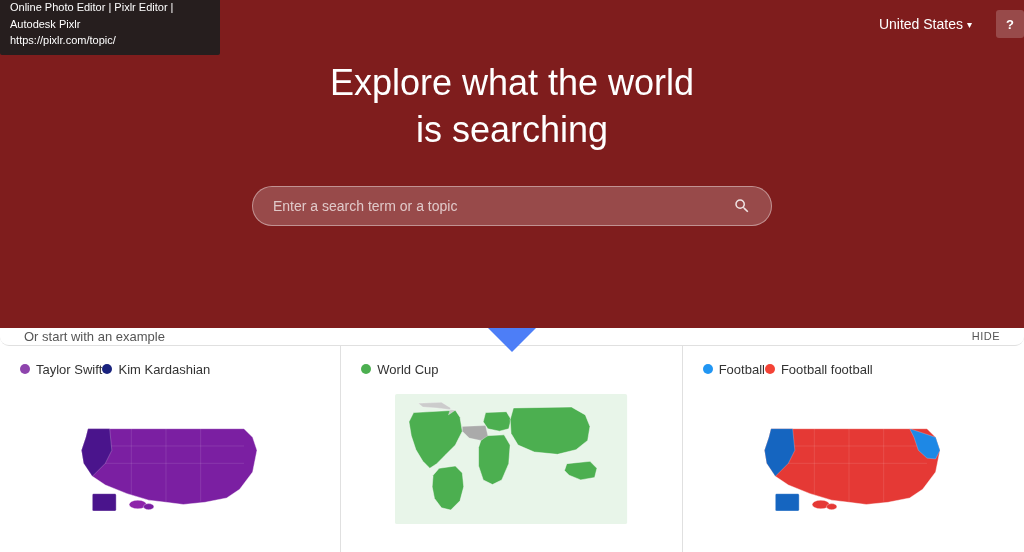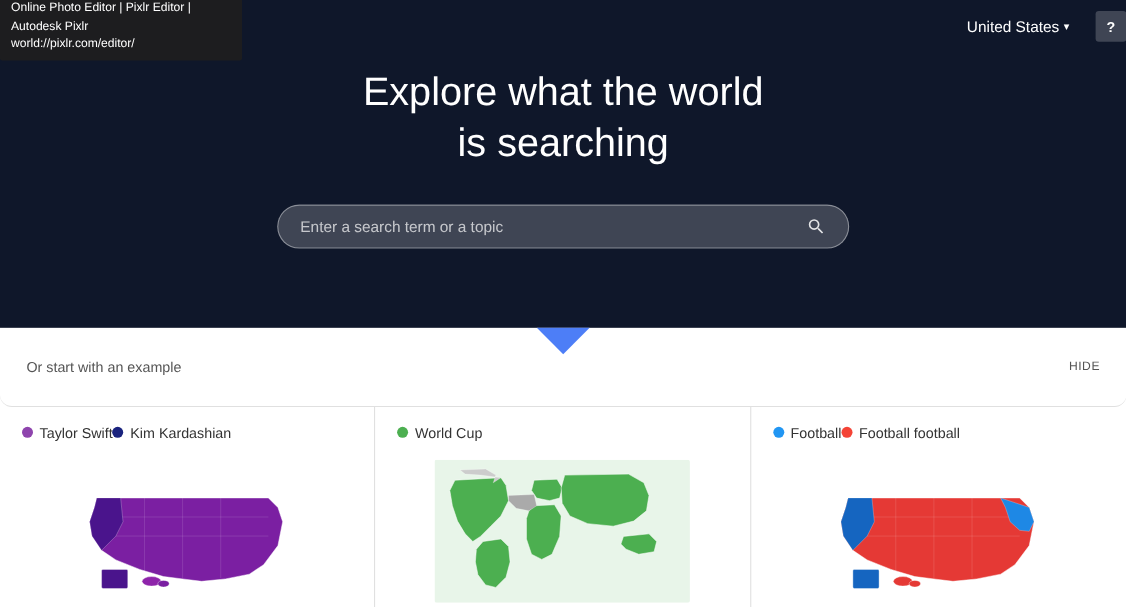--- a/index.html
+++ b/index.html
@@ -56,22 +56,22 @@
       height: 28px;
       border-radius: 3px;
       cursor: pointer;
       display: flex;
       align-items: center;
       justify-content: center;
     }
 
     
     .hero {
-      background: #0f172a;
-      padding: 60px 20px 60px;
+      background: #7f1d1d;
+      padding: 60px 20px 90px;
       text-align: center;
       position: relative;
     }
     .hero-title {
       color: #fff;
       font-size: 36px;
       font-weight: 300;
       line-height: 1.3;
       margin-bottom: 32px;
     }
@@ -126,21 +126,21 @@
     .examples-panel {
       background: #fff;
       margin: 0;
       padding: 0;
       box-shadow: 0 2px 6px rgba(0,0,0,0.1);
     }
     .examples-header {
       display: flex;
       justify-content: space-between;
       align-items: center;
-      padding: 28px 24px;
+      padding: 1px 24px;
       border-bottom: 1px solid #e0e0e0;
       border-radius: 11px;
     }
     .examples-header-text {
       color: #555;
       font-size: 13px;
     }
     .hide-btn {
       color: #555;
       font-size: 11px;
@@ -194,21 +194,21 @@
 
     
     svg { max-width: 100%; max-height: 130px; }
   </style>
 </head>
 <body>
 
 <div class="top-bar">
   <div class="browser-tooltip">
     <span>Online Photo Editor | Pixlr Editor | Autodesk Pixlr</span><br>
-    <span>world://pixlr.com/editor/</span>
+    <span>https://pixlr.com/topic/</span>
   </div>
   <div class="top-right">
     <div class="country-selector">
       <span>United States</span>
       <span class="chevron-down">▾</span>
     </div>
     <button class="feedback-btn">?</button>
   </div>
 </div>
 

